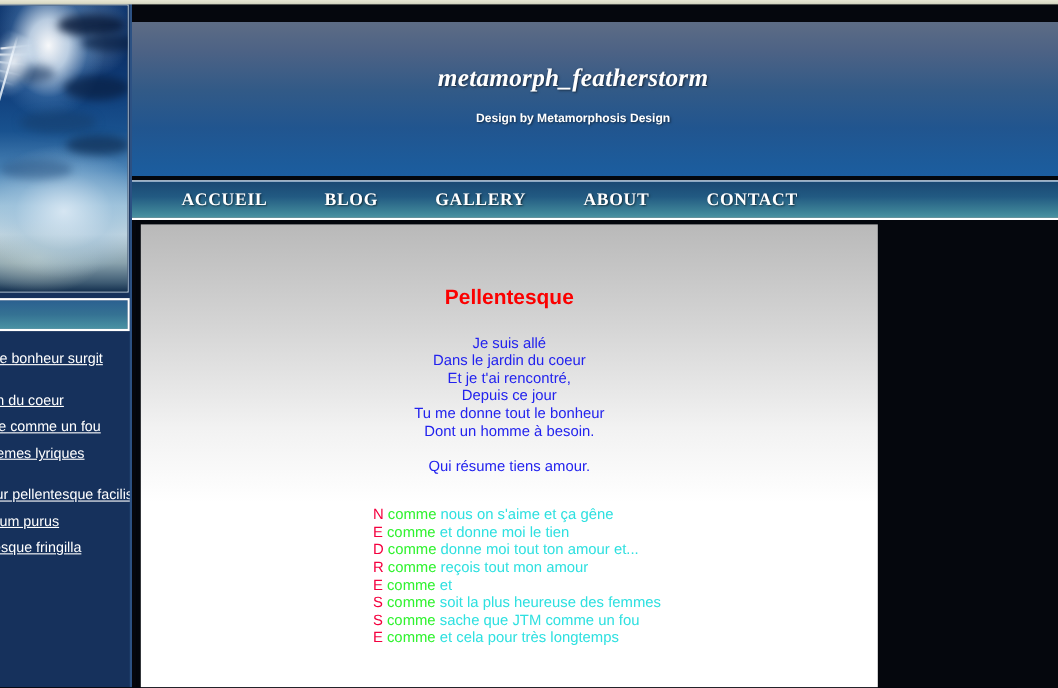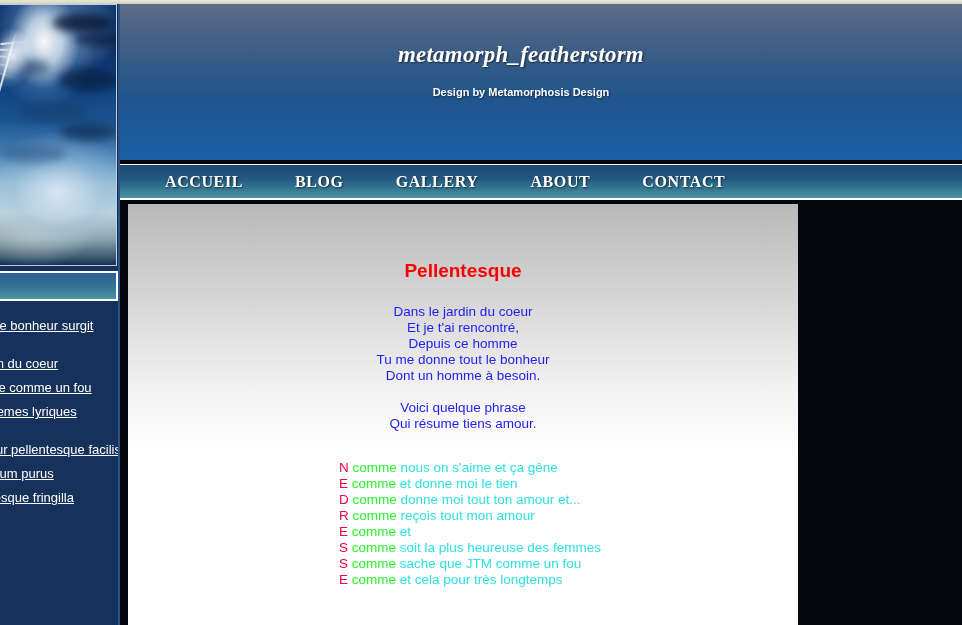--- a/index.html
+++ b/index.html
@@ -147,21 +147,21 @@
     white-space: nowrap;
     margin-left: -46px;
     line-height: 16px;
   }
   .side-gap { height: 22px; }
   .side-gap-sm { height: 8px; }
 
   
   #header {
     position: absolute;
-    left: 120px; top: 4px;
+    left: 120px; top: 20px;
     width: 842px; height: 172px;
     background: linear-gradient(to bottom,
        #5d6c85 0%,
        #4c6285 16%,
        #325a87 36%,
        #21558f 56%,
        #1c5c9c 76%,
        #1a5fa6 92%,
        #1b5ea2 100%);
     z-index: 20;
@@ -362,28 +362,28 @@
   </div>
 
   <div id="right-black"></div>
 
   <div id="content-frame">
     <div id="content">
 
       <h1 id="poem-title">Pellentesque</h1>
 
       <div class="stanza" id="stanza-1">
+          <div>Je suis allé</div>
           <div>Dans le jardin du coeur</div>
           <div>Et je t'ai rencontré,</div>
-          <div>Depuis ce homme</div>
+          <div>Depuis ce jour</div>
           <div>Tu me donne tout le bonheur</div>
           <div>Dont un homme à besoin.</div>
         </div>
       <div class="stanza" id="stanza-2">
-          <div>Voici quelque phrase</div>
           <div>Qui résume tiens amour.</div>
         </div>
 
       <ul id="acrostic">
           <li><span class="ac-letter" style="color: rgb(244, 0, 63);">N</span><span class="ac-comme" style="color: rgb(46, 242, 46);"> comme </span><span class="ac-rest" style="color: rgb(46, 224, 224);">nous on s'aime et ça gêne</span></li>
           <li><span class="ac-letter" style="color: rgb(244, 0, 63);">E</span><span class="ac-comme" style="color: rgb(46, 242, 46);"> comme </span><span class="ac-rest" style="color: rgb(46, 224, 224);">et donne moi le tien</span></li>
           <li><span class="ac-letter" style="color: rgb(244, 0, 63);">D</span><span class="ac-comme" style="color: rgb(46, 242, 46);"> comme </span><span class="ac-rest" style="color: rgb(46, 224, 224);">donne moi tout ton amour et...</span></li>
           <li><span class="ac-letter" style="color: rgb(244, 0, 63);">R</span><span class="ac-comme" style="color: rgb(46, 242, 46);"> comme </span><span class="ac-rest" style="color: rgb(46, 224, 224);">reçois tout mon amour</span></li>
           <li><span class="ac-letter" style="color: rgb(244, 0, 63);">E</span><span class="ac-comme" style="color: rgb(46, 242, 46);"> comme </span><span class="ac-rest" style="color: rgb(46, 224, 224);">et</span></li>
           <li><span class="ac-letter" style="color: rgb(244, 0, 63);">S</span><span class="ac-comme" style="color: rgb(46, 242, 46);"> comme </span><span class="ac-rest" style="color: rgb(46, 224, 224);">soit la plus heureuse des femmes</span></li>

